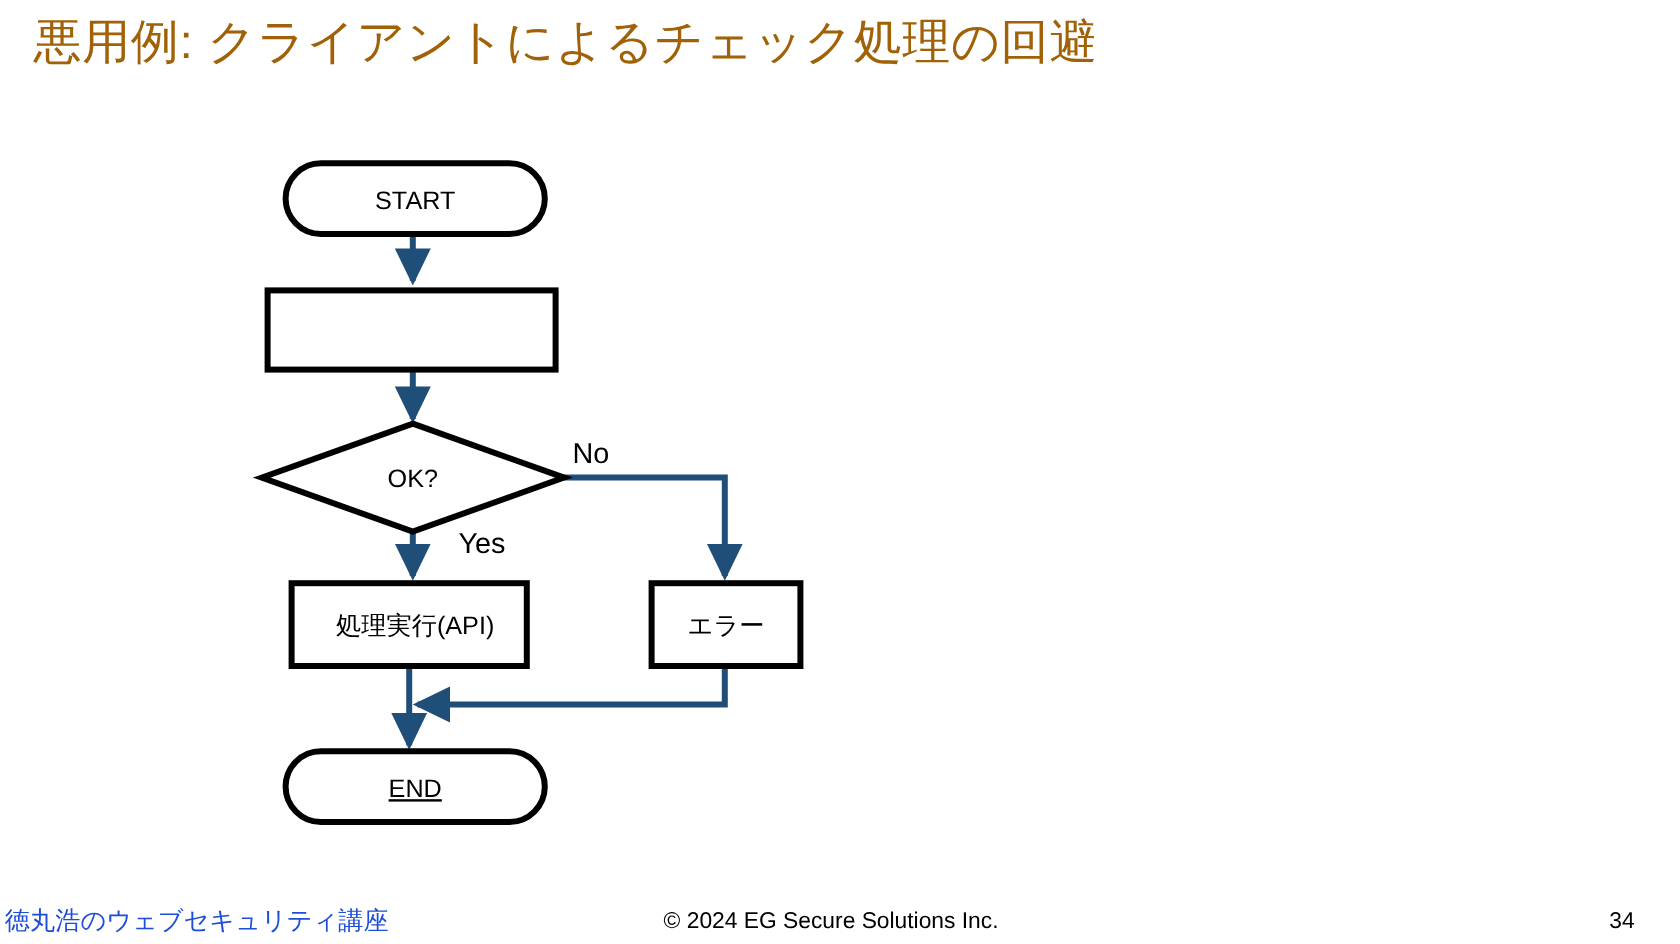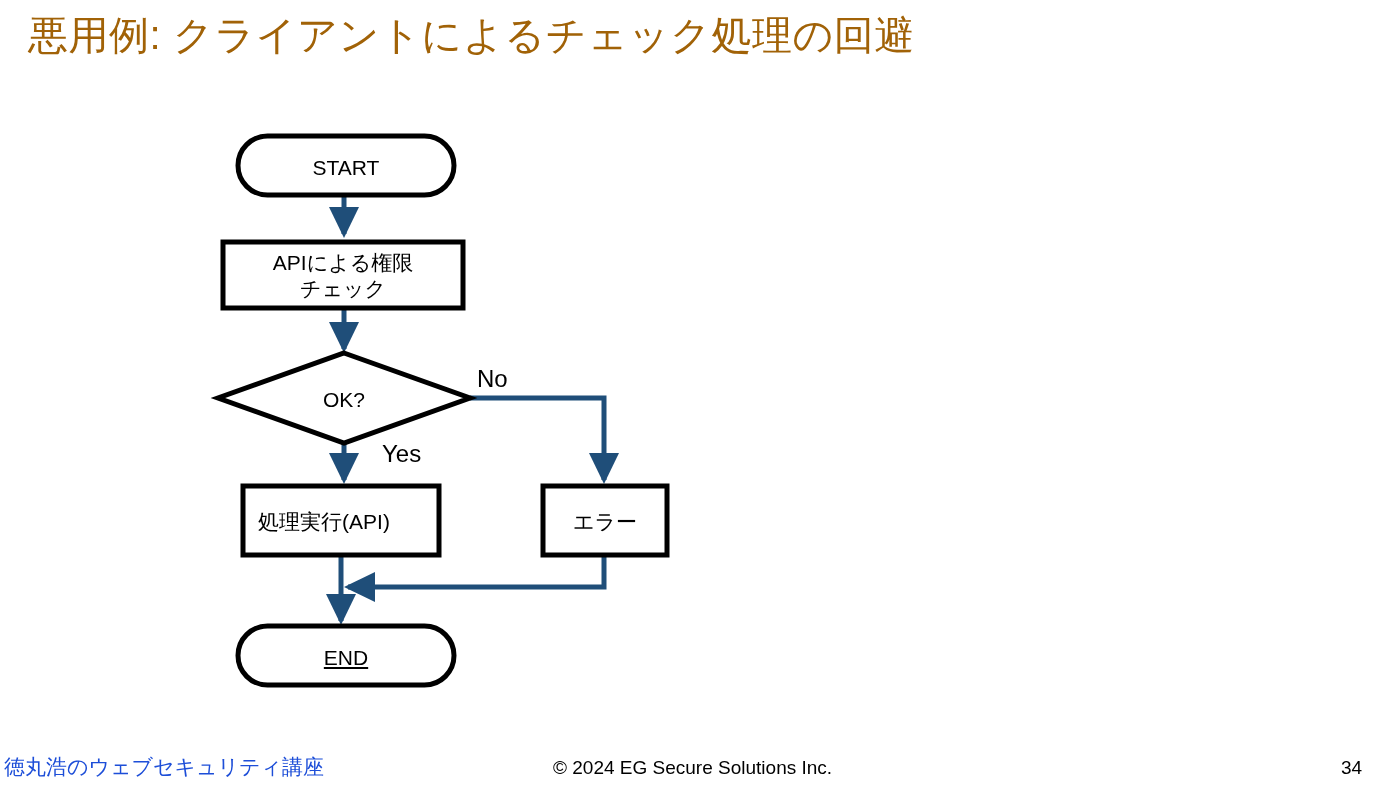--- a/index.html
+++ b/index.html
@@ -124,26 +124,24 @@
 
     <rect x="243" y="486" width="196" height="69" fill="#ffffff" stroke="#000000" stroke-width="5"></rect>
 
     <rect x="543" y="486" width="124" height="69" fill="#ffffff" stroke="#000000" stroke-width="5"></rect>
 
     <rect x="238" y="626" width="216" height="59" rx="29.5" ry="29.5" fill="#ffffff" stroke="#000000" stroke-width="5"></rect>
   </svg>
 
   <div class="node-label" style="left:238px; top:155px; width:216px;">START</div>
 
-  <div class="node-label" style="left:223px; top:250px; width:240px;">APIによる権限
-チェック</div>
 
   <div class="node-label" style="left:244px; top:387px; width:200px;">OK?</div>
 
-  <div class="node-label" style="left:226px; top:509px; width:196px;">処理実行(API)</div>
+  <div class="node-label" style="left:248px; top:509px; width:196px;">処理実行(API)</div>
 
   <div class="node-label" style="left:543px; top:509px; width:124px;">エラー</div>
 
   <div class="node-label" style="left:238px; top:645px; width:216px;text-decoration:underline;">END</div>
 
   <div class="edge-label" style="left:477px; top:367px;">No</div>
 
   <div class="edge-label" style="left:382px; top:442px;">Yes</div>
 </div>
 

